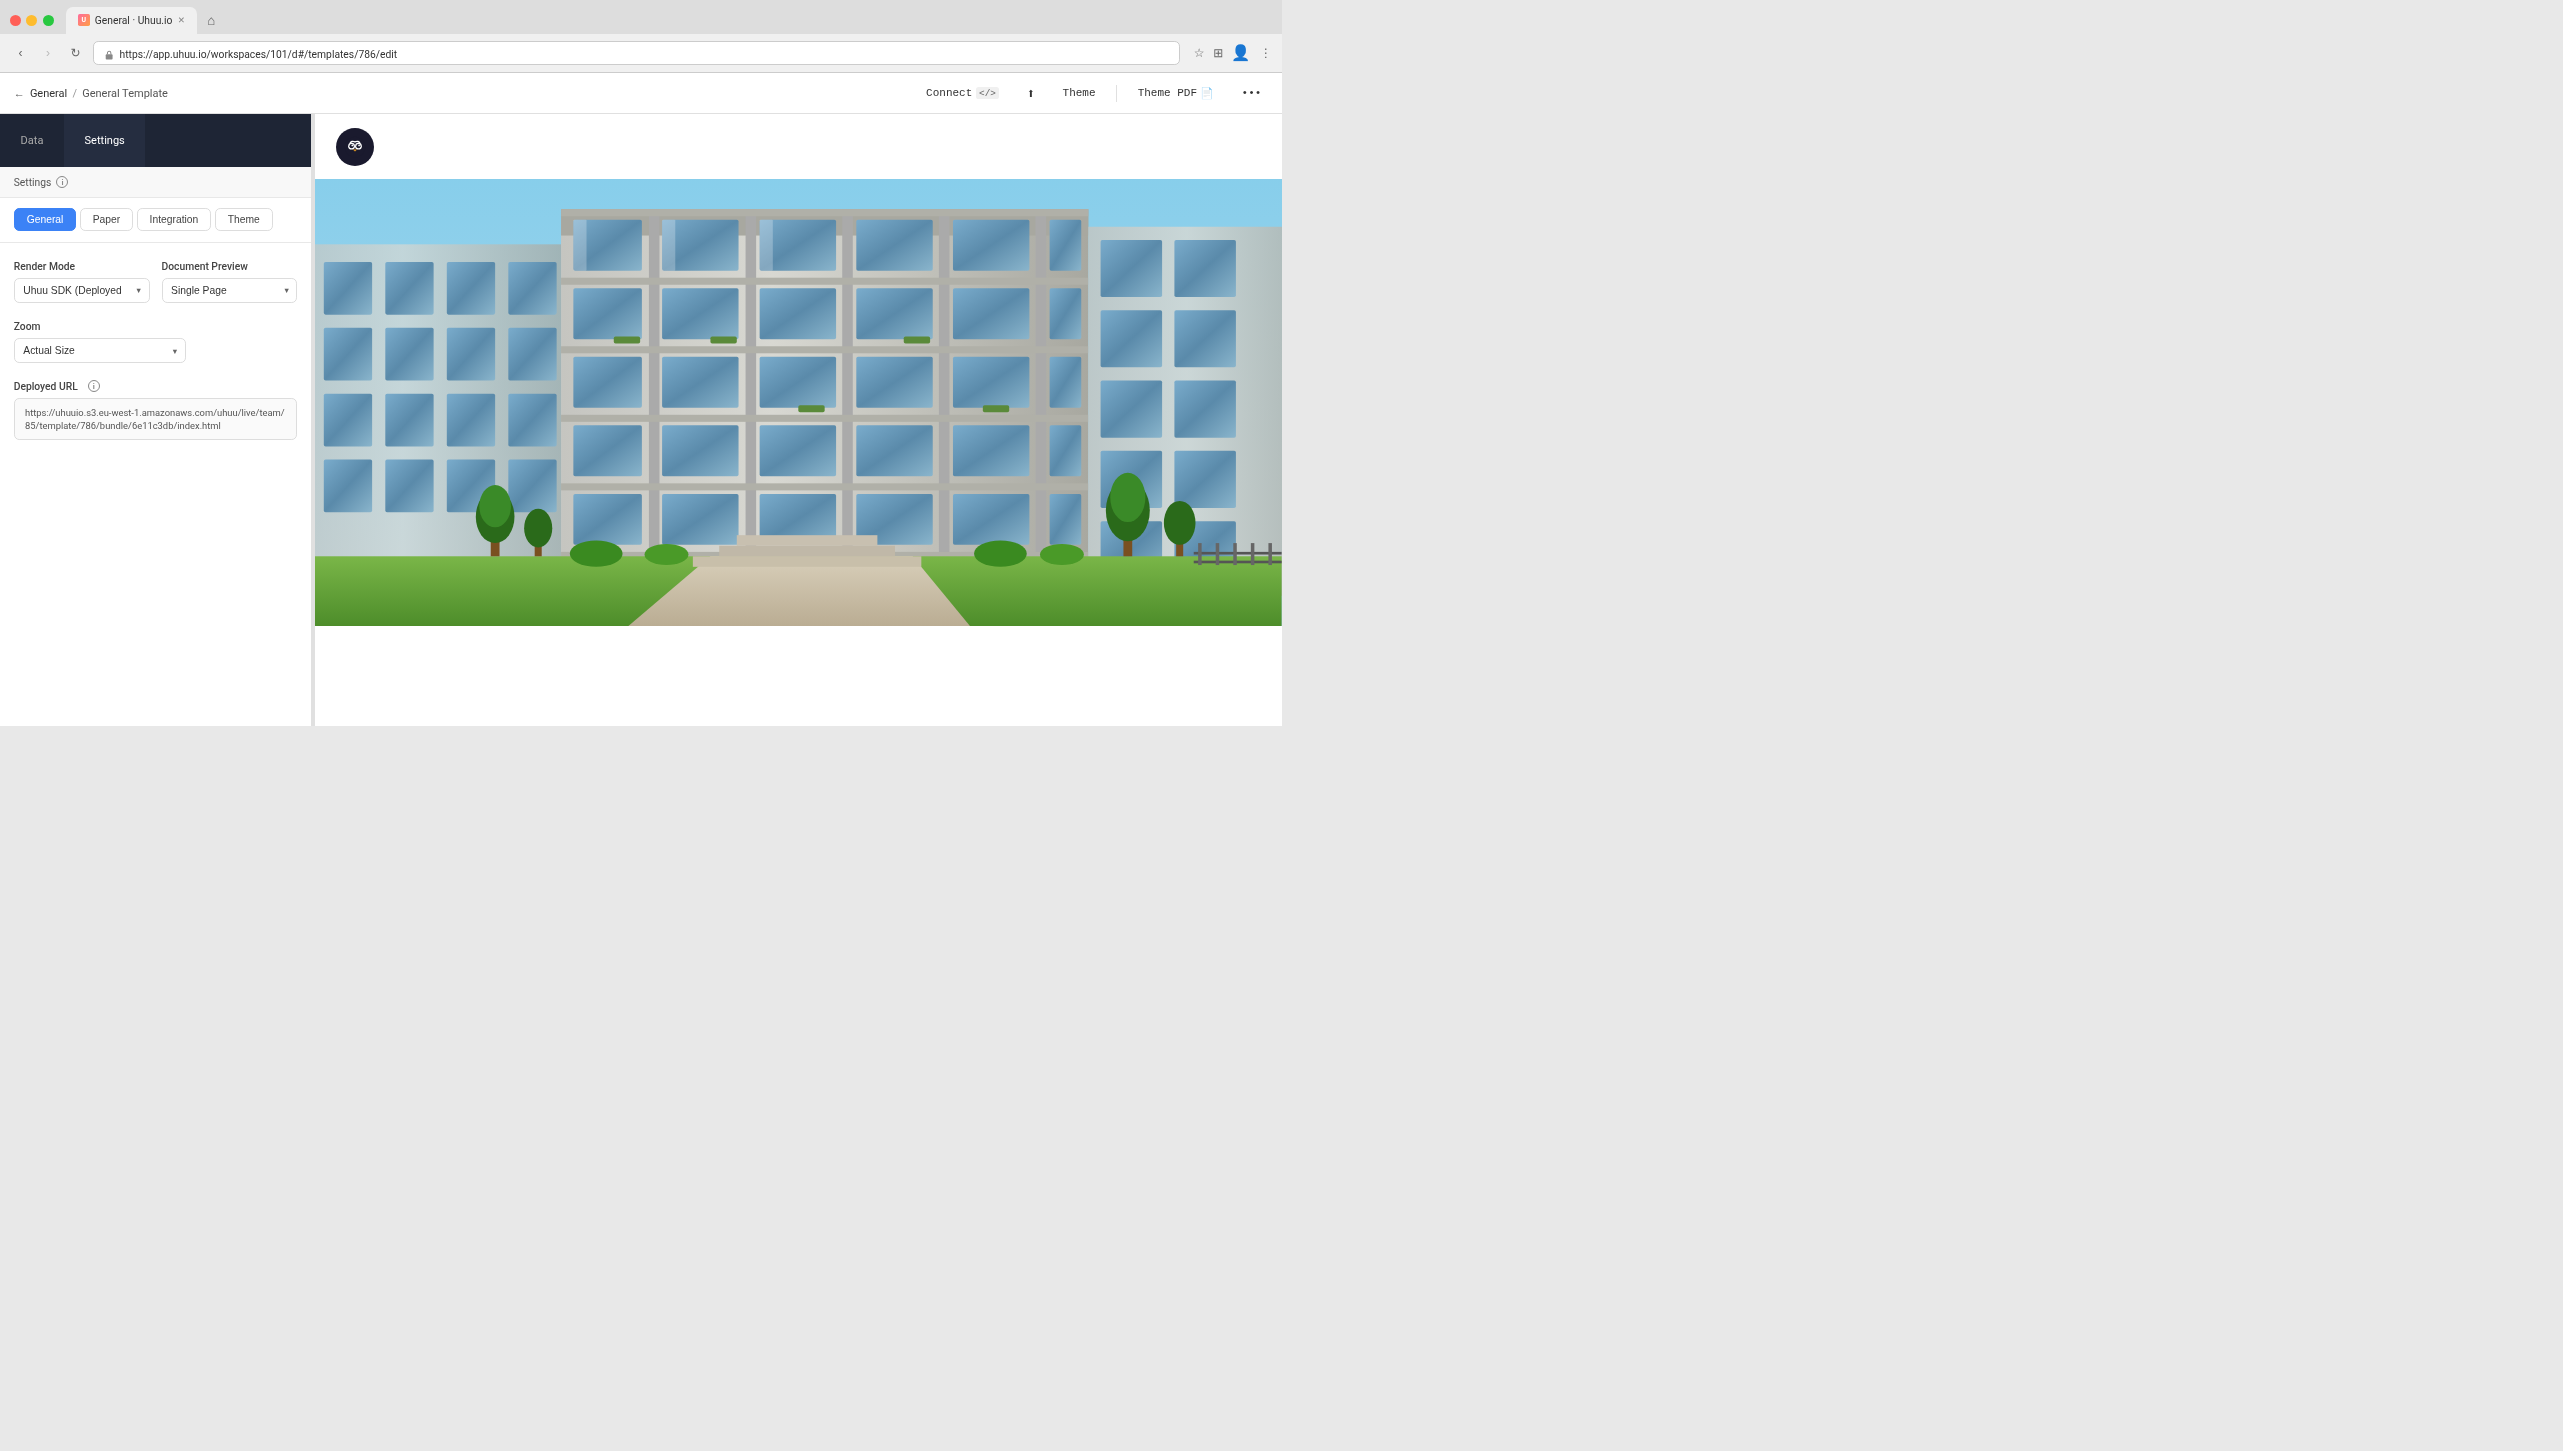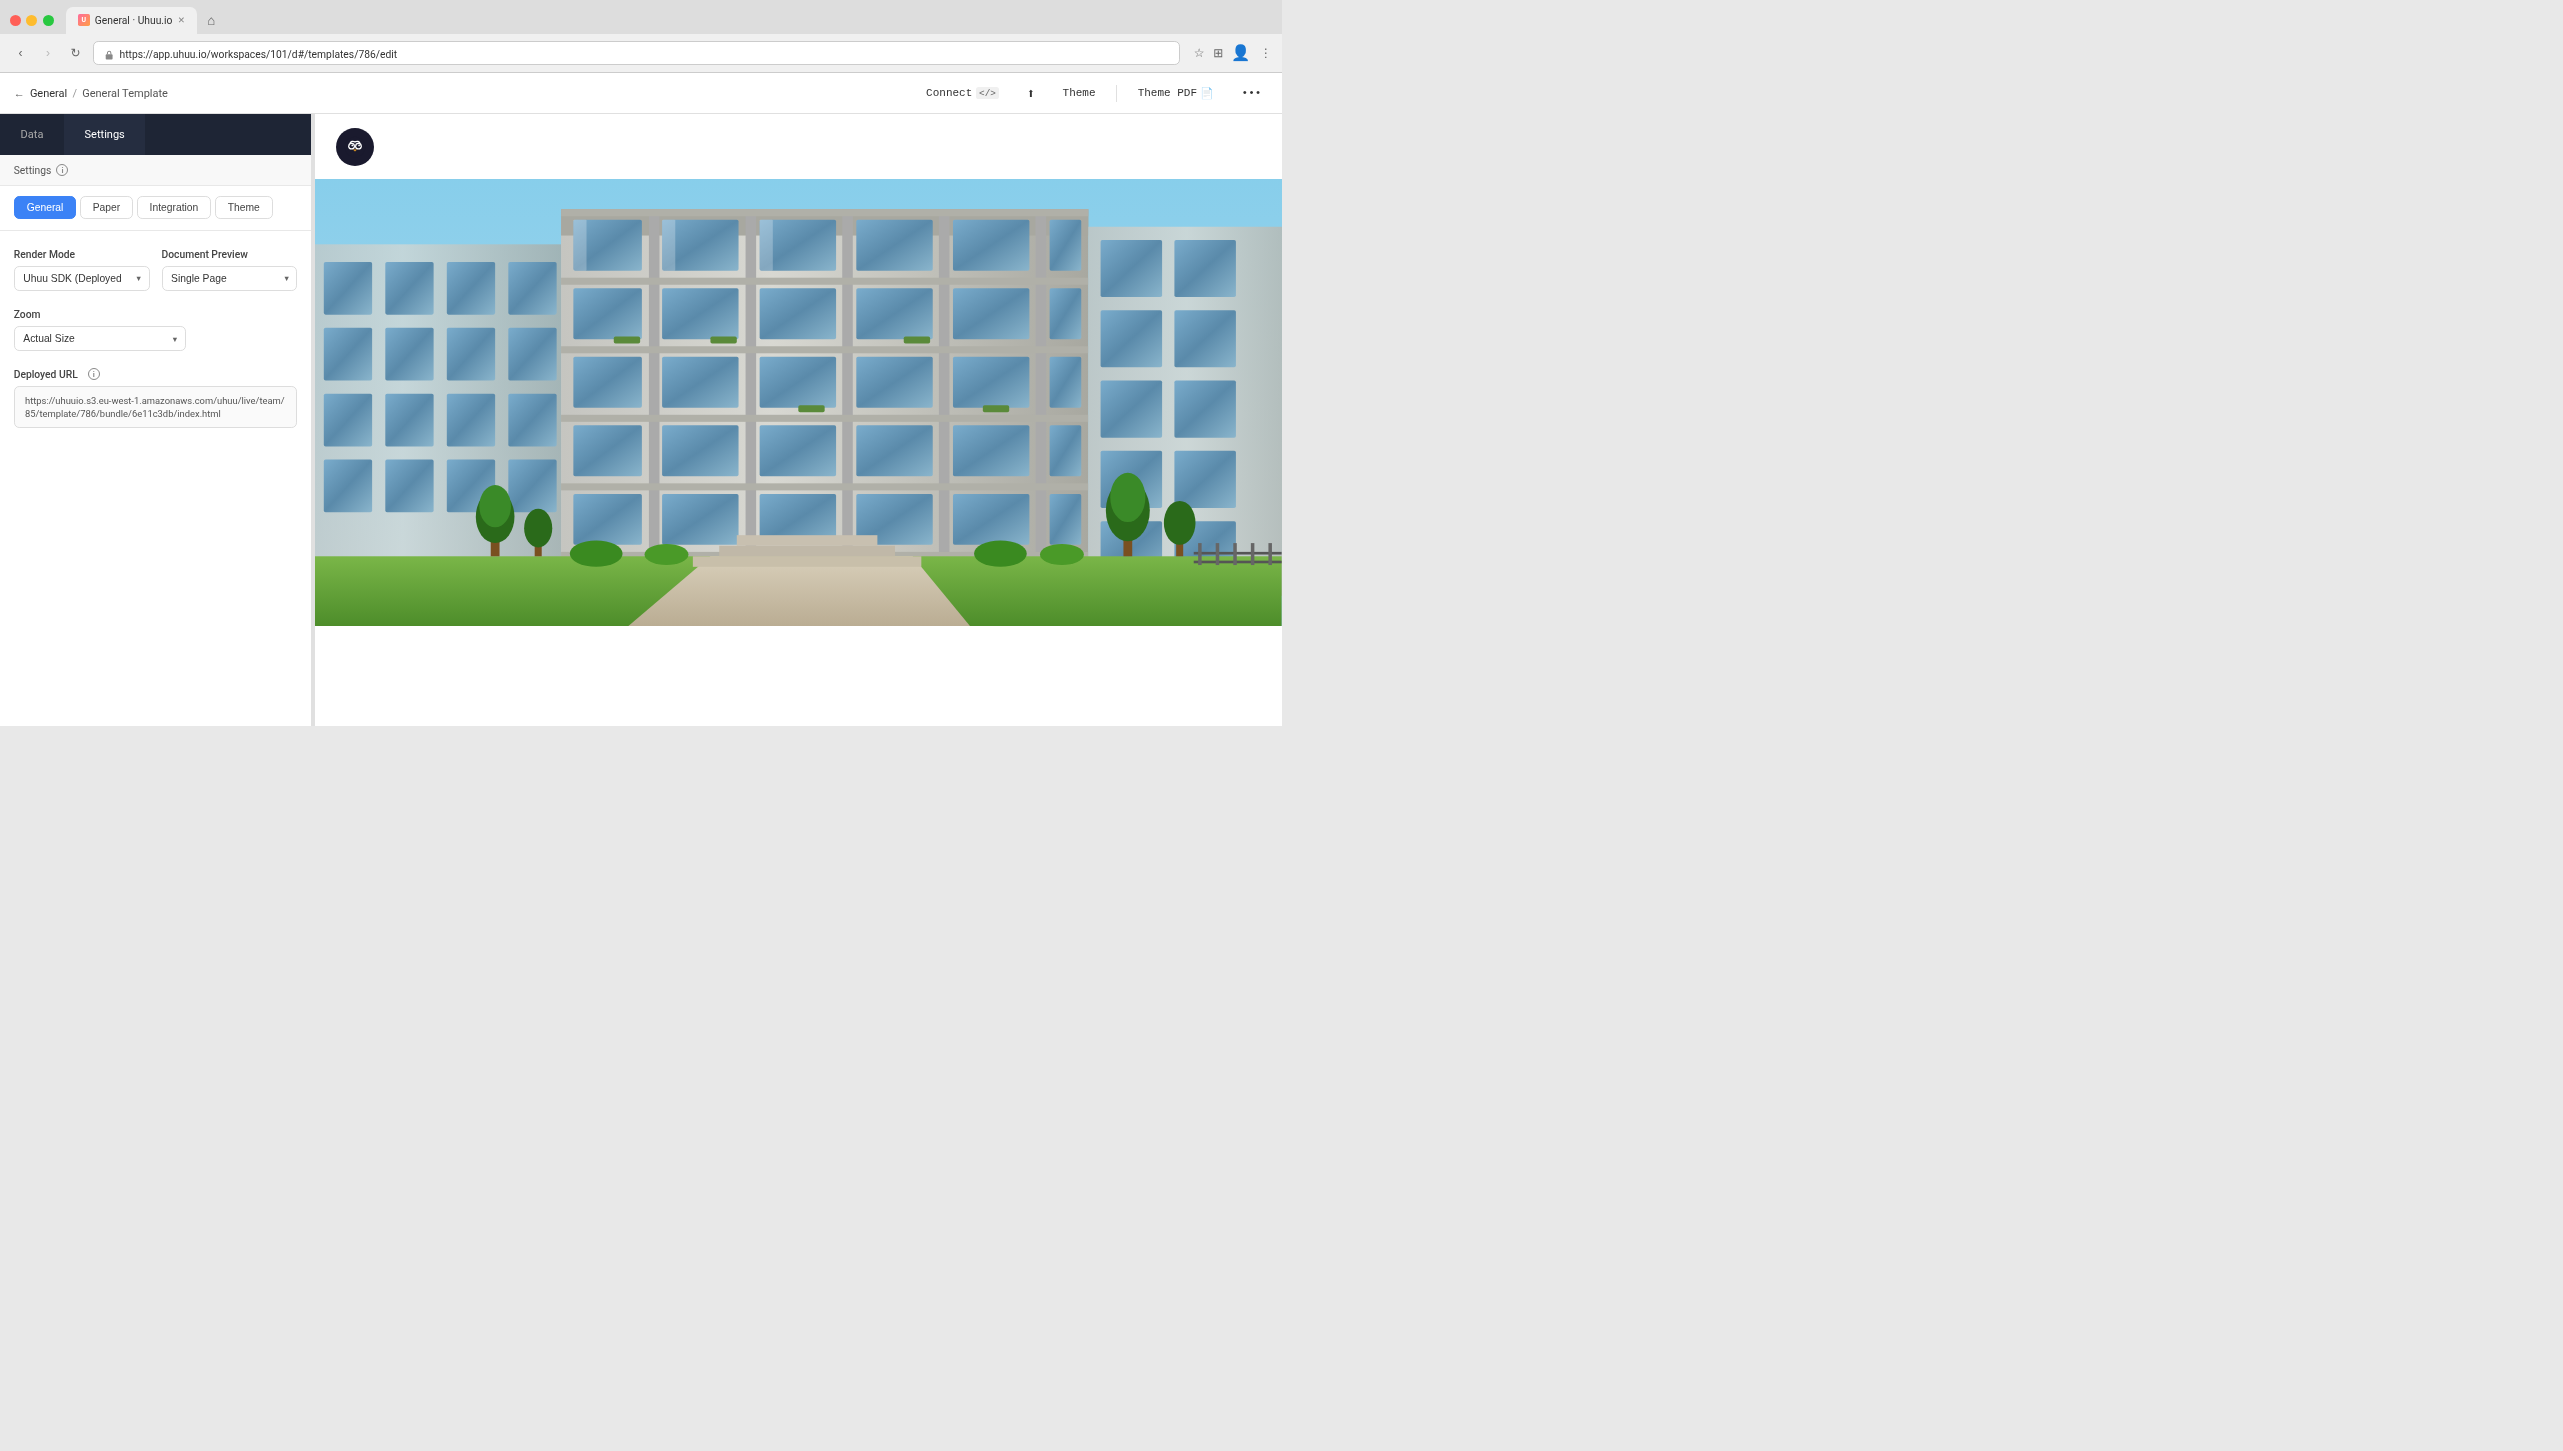--- a/index.html
+++ b/index.html
@@ -108,21 +108,21 @@
       width: 312px;
       background: white;
       border-right: 0.9px solid #e0e0e0;
       display: flex;
       flex-direction: column;
       overflow: hidden;
     }
     .panel-tabs-dark {
       display: flex;
       background: #1e2535;
-      height: 41px;
+      height: 53px;
     }
     .panel-tab-dark {
       padding: 0 20.6px;
       display: flex; align-items: center;
       font-size: 11px; cursor: pointer;
       color: #aaa;
     }
     .panel-tab-dark.active {
       color: white; background: #252d40;
     }

